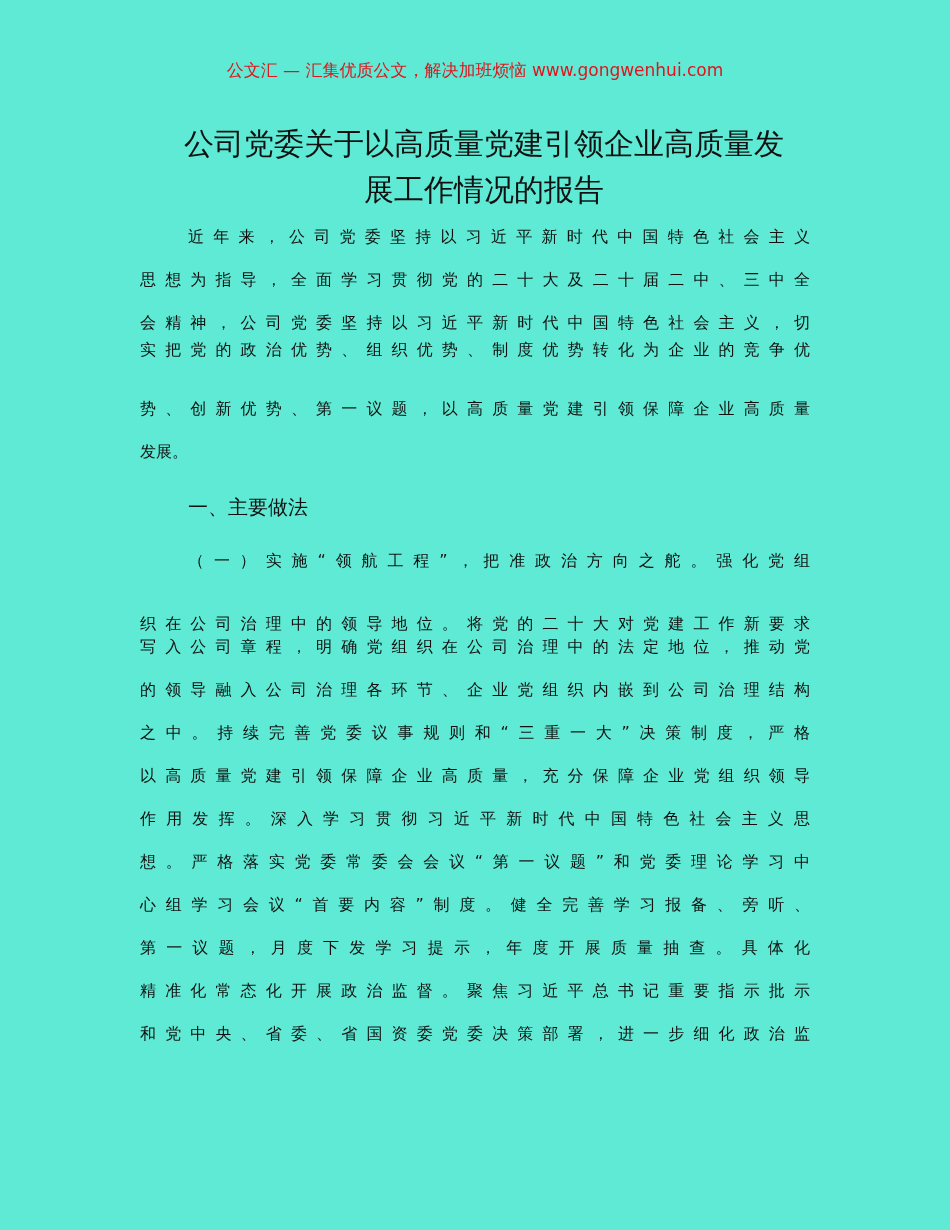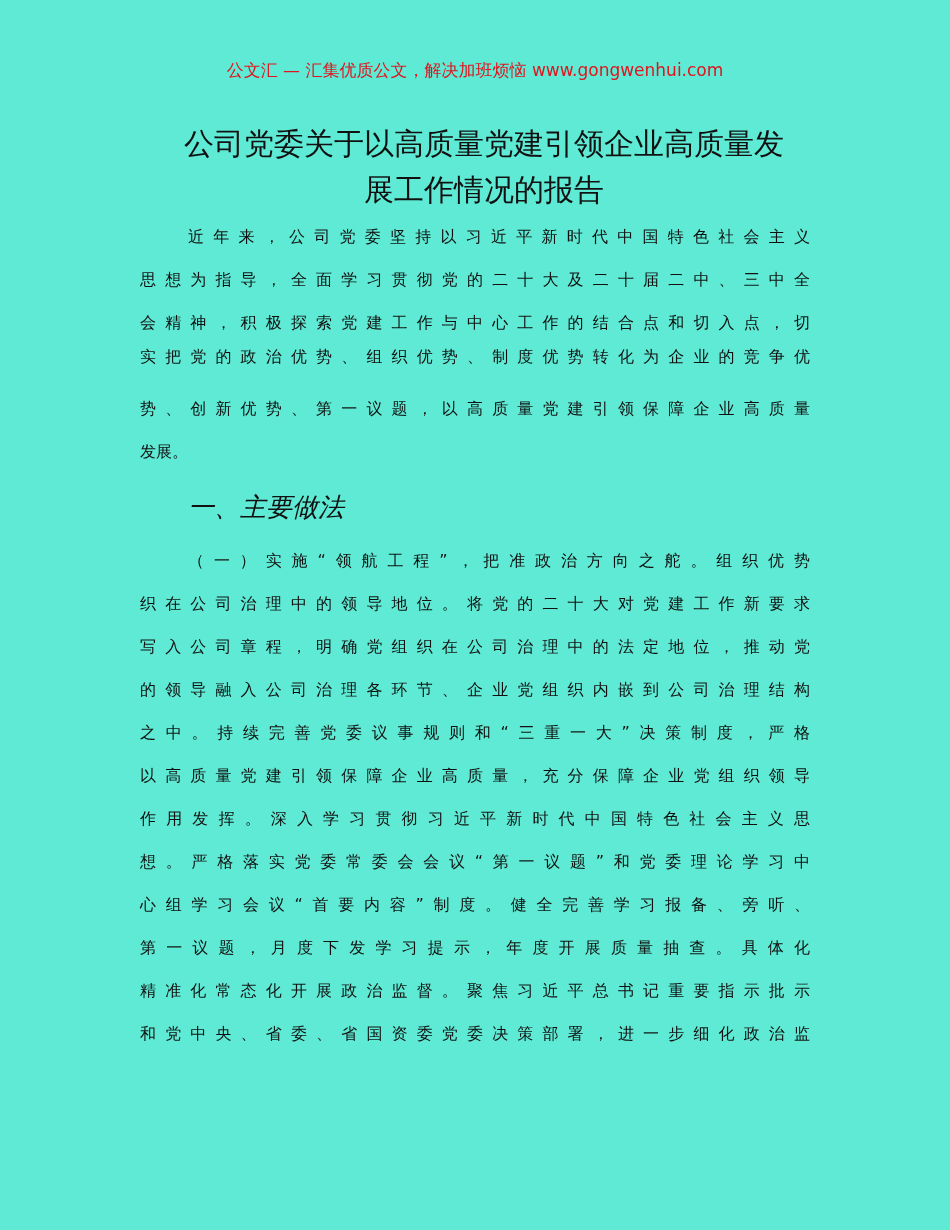--- a/index.html
+++ b/index.html
@@ -70,52 +70,51 @@
     .line.last {
       text-align-last: left;
     }
     .line.indent {
       left: 48px;
       width: 622px;
     }
     .heading {
       position: absolute;
       left: 48px;
-      font-size: 26px;
+      font-size: 20px;
       line-height: 30px;
       white-space: nowrap;
       color: #111111;
-      font-style: italic;
     }
   </style>
 </head>
 <body>
 
 <div class="page">
 
   <div class="header-banner">公文汇 — 汇集优质公文，解决加班烦恼 www.gongwenhui.com</div>
 
   <h1 class="title">
     <span class="title-line">公司党委关于以高质量党建引领企业高质量发</span>
     <span class="title-line">展工作情况的报告</span>
   </h1>
 
   <div class="body-text">
 
     <div class="line indent" style="top:222px">近年来，公司党委坚持以习近平新时代中国特色社会主义</div>
     <div class="line" style="top:265px">思想为指导，全面学习贯彻党的二十大及二十届二中、三中全</div>
-    <div class="line" style="top:308px">会精神，积极探索党建工作与中心工作的结合点和切入点，切</div>
-    <div class="line" style="top:342px">实把党的政治优势、组织优势、制度优势转化为企业的竞争优</div>
+    <div class="line" style="top:308px">会精神，公司党委坚持以习近平新时代中国特色社会主义，切</div>
+    <div class="line" style="top:335px">实把党的政治优势、组织优势、制度优势转化为企业的竞争优</div>
     <div class="line" style="top:394px">势、创新优势、第一议题，以高质量党建引领保障企业高质量</div>
     <div class="line last" style="top:437px">发展。</div>
 
     <div class="heading" style="top:492px">一、主要做法</div>
 
-    <div class="line indent" style="top:546px">（一）实施“领航工程”，把准政治方向之舵。组织优势</div>
-    <div class="line" style="top:589px">织在公司治理中的领导地位。将党的二十大对党建工作新要求</div>
+    <div class="line indent" style="top:546px">（一）实施“领航工程”，把准政治方向之舵。强化党组</div>
+    <div class="line" style="top:609px">织在公司治理中的领导地位。将党的二十大对党建工作新要求</div>
     <div class="line" style="top:632px">写入公司章程，明确党组织在公司治理中的法定地位，推动党</div>
     <div class="line" style="top:675px">的领导融入公司治理各环节、企业党组织内嵌到公司治理结构</div>
     <div class="line" style="top:718px">之中。持续完善党委议事规则和“三重一大”决策制度，严格</div>
     <div class="line" style="top:761px">以高质量党建引领保障企业高质量，充分保障企业党组织领导</div>
     <div class="line" style="top:804px">作用发挥。深入学习贯彻习近平新时代中国特色社会主义思</div>
     <div class="line" style="top:847px">想。严格落实党委常委会会议“第一议题”和党委理论学习中</div>
     <div class="line" style="top:890px">心组学习会议“首要内容”制度。健全完善学习报备、旁听、</div>
     <div class="line" style="top:933px">第一议题，月度下发学习提示，年度开展质量抽查。具体化</div>
     <div class="line" style="top:976px">精准化常态化开展政治监督。聚焦习近平总书记重要指示批示</div>
     <div class="line" style="top:1019px">和党中央、省委、省国资委党委决策部署，进一步细化政治监</div>

